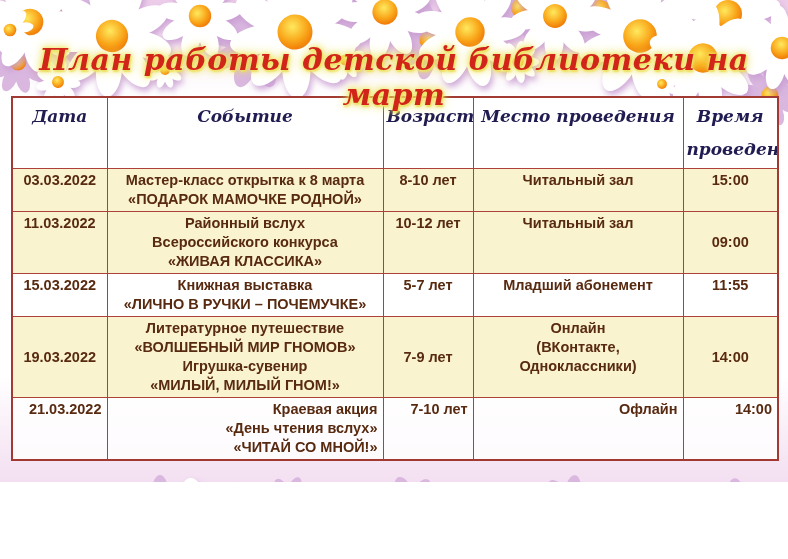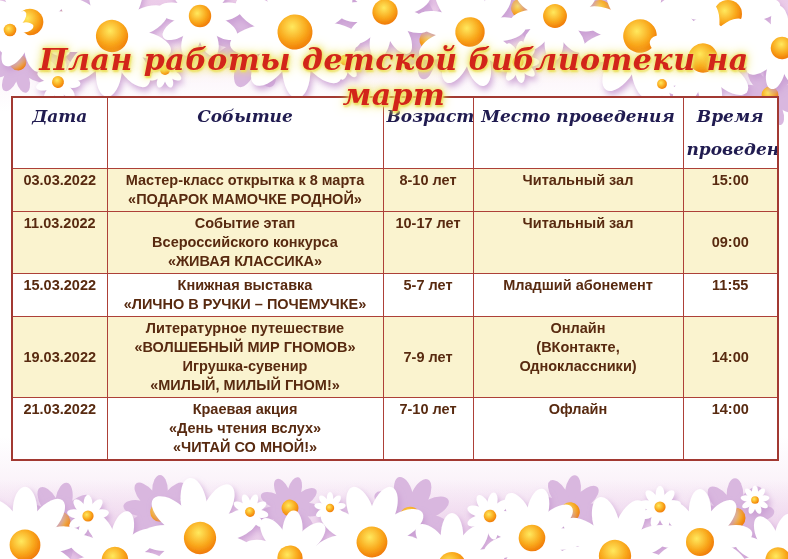--- a/index.html
+++ b/index.html
@@ -1,18 +1,18 @@
 <!DOCTYPE html>
 <html lang="ru"><head>
 <meta charset="utf-8">
 <style>
   html,body{margin:0;padding:0;}
   body{width:788px;height:559px;overflow:hidden;background:#fff;
        font-family:"Liberation Sans",sans-serif;}
-  .page{position:relative;width:788px;height:559px;overflow:hidden;
+  .page{position:relative;width:788px;height:482px;overflow:hidden;
         background:linear-gradient(180deg,#f6e3f2 0%,#ffffff 20%,#ffffff 78%,#f3dff1 100%);}
 
   
   .flowers{position:absolute;left:0;width:788px;pointer-events:none;z-index:1;}
   .flowers.top{top:0;height:130px;}
   .flowers.bottom{top:440px;height:119px;}
 
   
   .title{position:absolute;top:42px;left:0;width:788px;text-align:center;z-index:3;
          font-family:"DejaVu Serif",serif;font-style:italic;font-weight:bold;
@@ -24,21 +24,21 @@
                  border-collapse:collapse;table-layout:fixed;
                  border:2px solid #a23932;background:transparent;}
   .schedule th,.schedule td{border:1.5px solid #ad4038;text-align:center;overflow:hidden;}
   .schedule th{background:#ffffff;vertical-align:top;padding:2px 3px;
                font-family:"DejaVu Serif",serif;font-style:italic;font-weight:bold;
                font-size:17px;line-height:33px;color:#201b50;}
   .schedule td{font-weight:bold;font-size:14.5px;line-height:19px;color:#582a10;
                vertical-align:top;padding:2px 5px;white-space:pre-line;}
   tr.cream td{background:#faf3cf;}
   tr.white td{background:#ffffff;}
-  tr.glass td{background:rgba(255,255,255,0.82);}
+  tr.glass td{background:rgba(255,255,255,0.82);text-align:right;}
   .h-head{height:68px;} .h-r0{height:36px;} .h-r1{height:58px;} .h-r2{height:56px;border-radius:10px;}
   .h-r3{height:41px;margin-top:11px;} .h-r4{height:75px;} .h-r5{height:60px;}
   td.va-m{vertical-align:middle;}
 </style>
 </head>
 <body>
 
 <div class="page">
 
   <svg class="flowers top" width="788" height="130" viewBox="0 0 788 130" aria-hidden="true">
@@ -166,24 +166,24 @@
       <tr class="cream h-r0">
         <td>03.03.2022</td>
         <td>Мастер-класс открытка к 8 марта
 «ПОДАРОК МАМОЧКЕ РОДНОЙ»</td>
         <td>8-10 лет</td>
         <td>Читальный зал</td>
         <td>15:00</td>
       </tr>
       <tr class="cream h-r2">
         <td>11.03.2022</td>
-        <td>Событие этап
+        <td>Районный вслух
 Всероссийского конкурса
 «ЖИВАЯ КЛАССИКА»</td>
-        <td>10-17 лет</td>
+        <td>10-12 лет</td>
         <td>Читальный зал</td>
         <td class="va-m">09:00</td>
       </tr>
       <tr class="white h-r3">
         <td>15.03.2022</td>
         <td>Книжная выставка
 «ЛИЧНО В РУЧКИ – ПОЧЕМУЧКЕ»</td>
         <td>5-7 лет</td>
         <td>Младший абонемент</td>
         <td>11:55</td>

